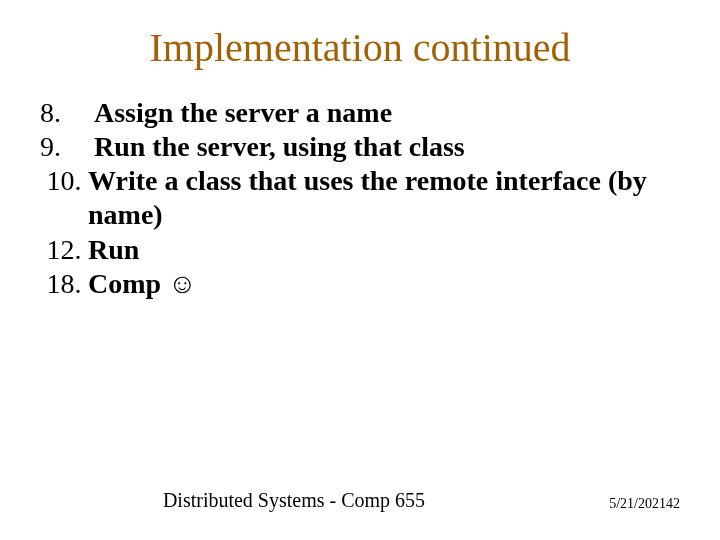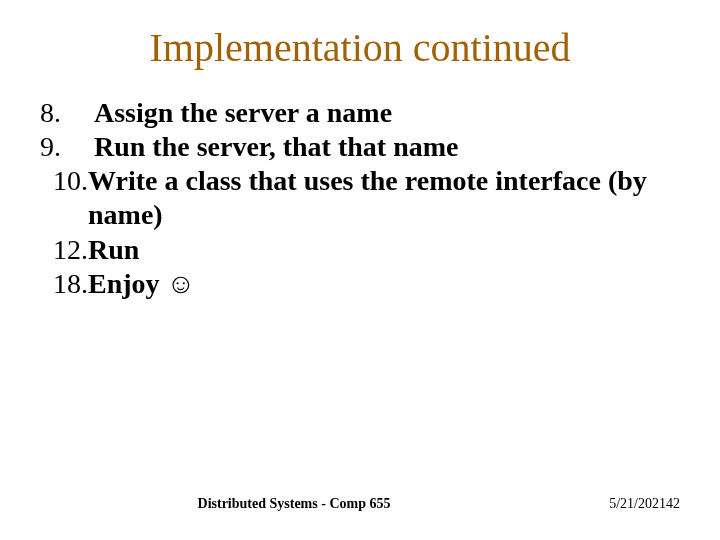--- a/index.html
+++ b/index.html
@@ -39,21 +39,21 @@
   .item {
     display: flex;
     align-items: flex-start;
   }
   .num {
     min-width: 54px;
     text-align: left;
   }
   .num-tight {
     min-width: 48px;
-    text-align: right;
+    text-align: center;
   }
   .text {
     flex: 1;
     font-weight: bold;
   }
   .footer {
     position: absolute;
     bottom: 28px;
     left: 40px;
     width: 640px;
@@ -61,51 +61,50 @@
     display: flex;
     justify-content: flex-end;
     align-items: baseline;
   }
   .footer-center {
     position: absolute;
     left: 0;
     width: 588px;
     text-align: center;
     bottom: 28px;
-    font-size: 14px;
-    font-weight: bold;
+    font-size: 20px;
   }
 </style>
 </head>
 <body>
 
 <div class="slide">
 
   <div class="title">Implementation continued</div>
 
   <div class="body">
     <div class="item">
       <div class="num">8.</div>
       <div class="text">Assign the server a name</div>
     </div>
     <div class="item">
       <div class="num">9.</div>
-      <div class="text">Run the server, that that name</div>
+      <div class="text">Run the server, using that class</div>
     </div>
     <div class="item">
       <div class="num-tight">10.</div>
       <div class="text">Write a class that uses the remote interface (by name)</div>
     </div>
     <div class="item">
       <div class="num-tight">12.</div>
       <div class="text">Run</div>
     </div>
     <div class="item">
       <div class="num-tight">18.</div>
-      <div class="text">Enjoy ☺</div>
+      <div class="text">Comp ☺</div>
     </div>
   </div>
 
   <div class="footer">
     <span>5/21/2021</span>
     <span>42</span>
   </div>
   <div class="footer-center">Distributed Systems - Comp 655</div>
 
 </div>

